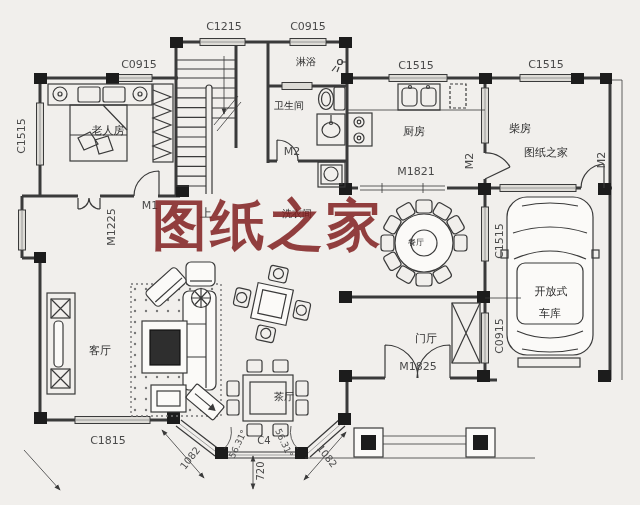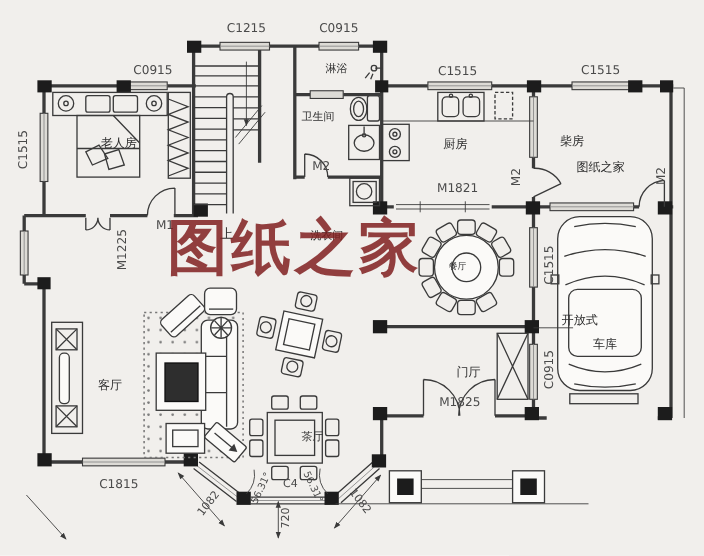--- a/index.html
+++ b/index.html
@@ -333,21 +333,21 @@
   <span class="s10" style="left:306px;top:62px">淋浴</span>
   <span class="s10" style="left:289px;top:106px">卫生间</span>
   <span style="left:414px;top:131px">厨房</span>
   <span style="left:520px;top:128px">柴房</span>
   <span style="left:546px;top:152px">图纸之家</span>
   <span class="s10" style="left:297px;top:214px">洗衣间</span>
   <span class="s8" style="left:416px;top:242px">餐厅</span>
   <span style="left:100px;top:350px">客厅</span>
   <span class="s10" style="left:284px;top:397px">茶厅</span>
   <span style="left:426px;top:338px">门厅</span>
-  <span style="left:527px;top:291px">开放式</span>
+  <span style="left:551px;top:291px">开放式</span>
   <span style="left:550px;top:313px">车库</span>
   <span class="s12" style="left:206px;top:213px">上</span>
 
   <span class="code rl s10" style="left:190px;top:458px">1082</span>
   <span class="code rr s10" style="left:327px;top:456px">1082</span>
   <span class="code r90 s10" style="left:260px;top:471px">720</span>
   <span class="code ral" style="left:238px;top:444px">56.31°</span>
   <span class="code rar" style="left:284px;top:443px">56.31°</span>
 </div>
 

